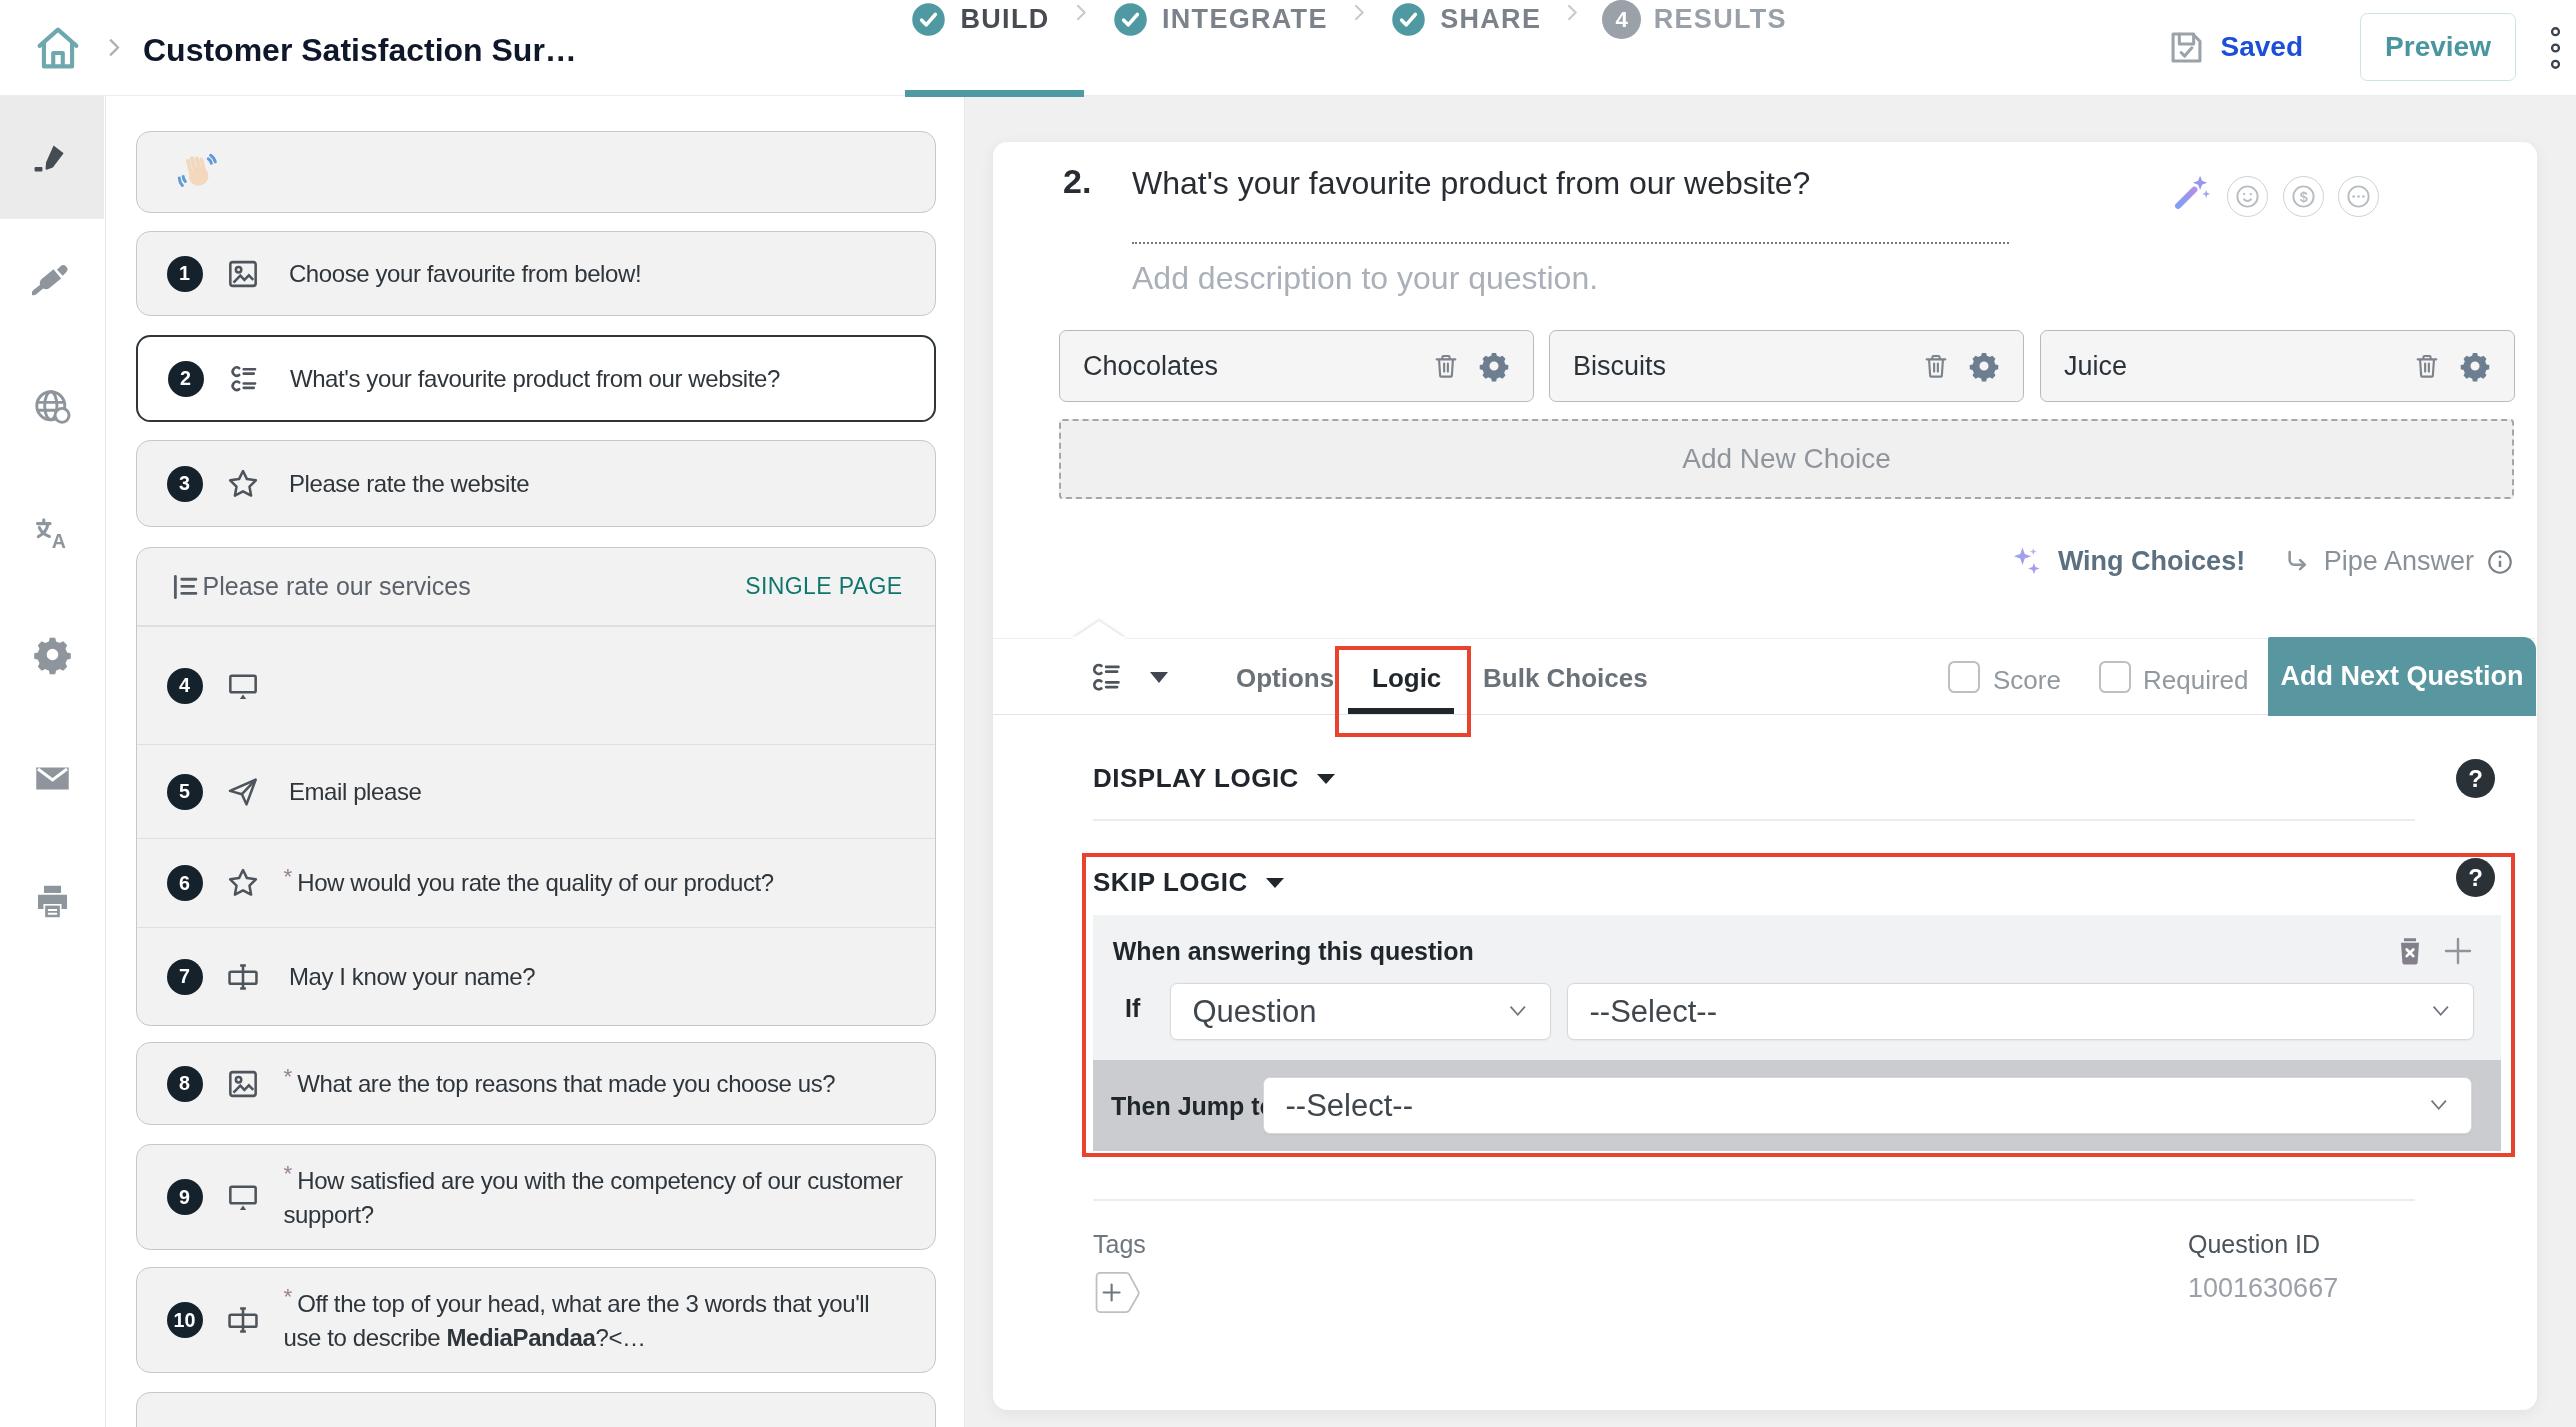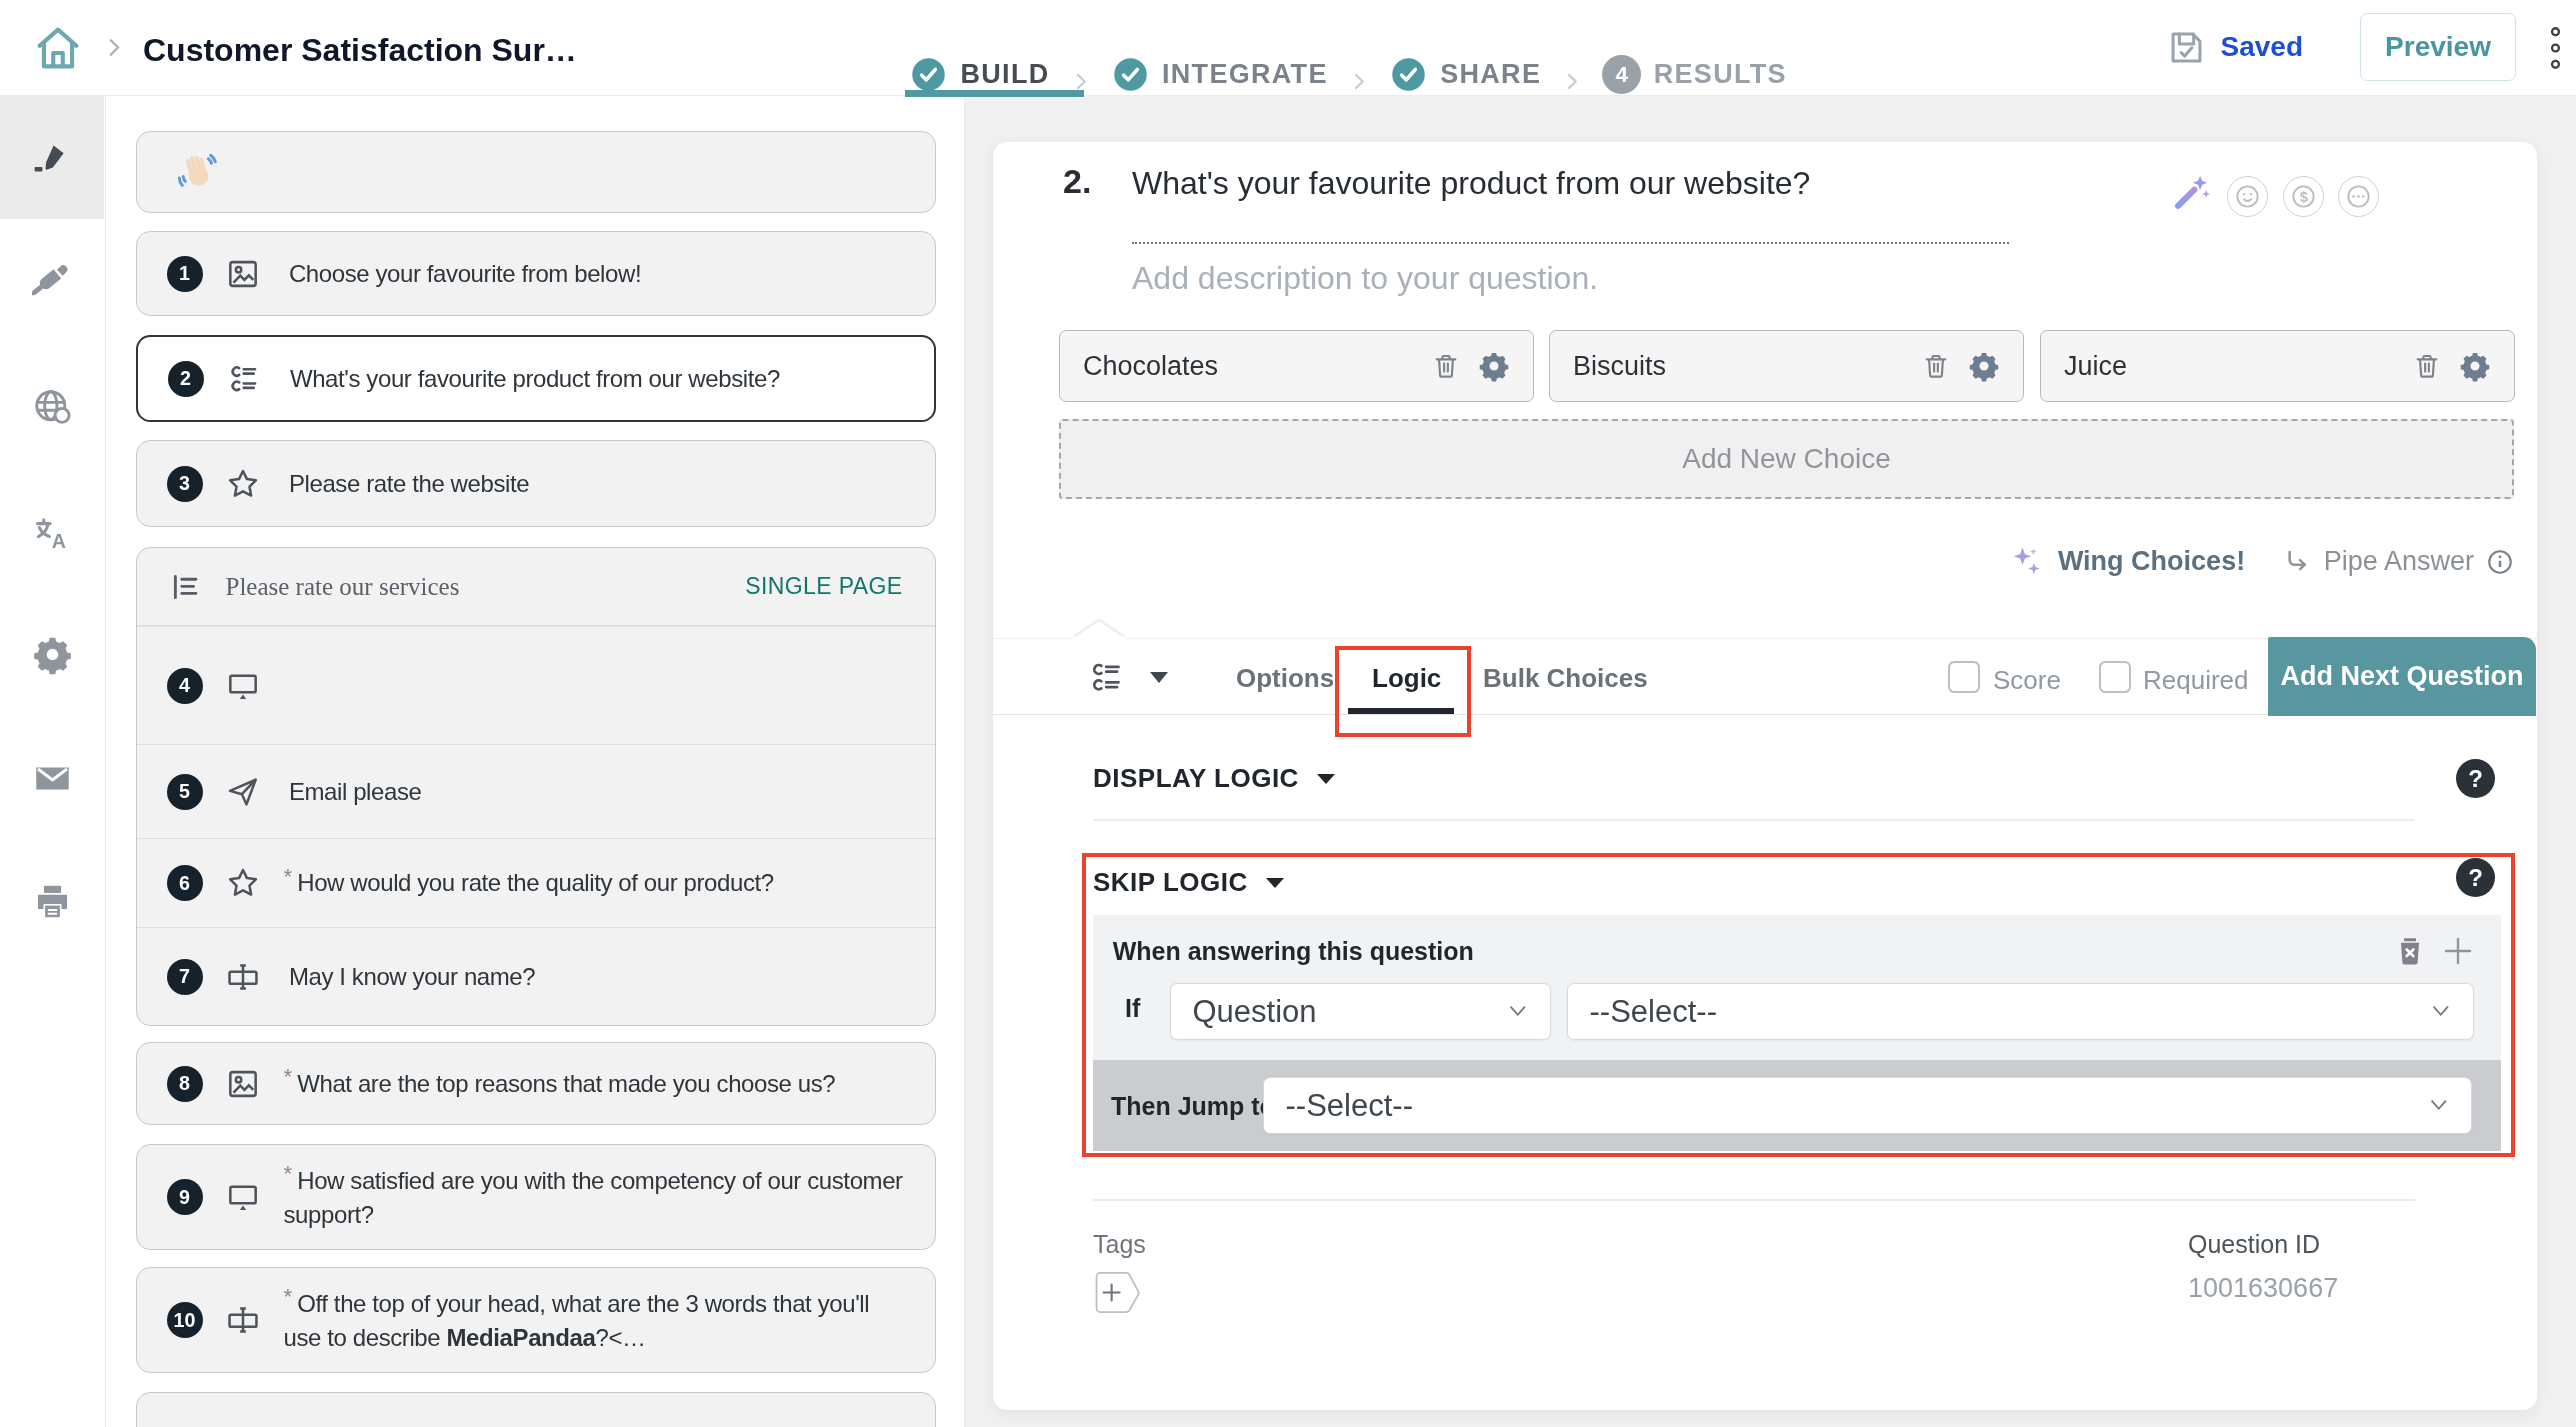--- a/index.html
+++ b/index.html
@@ -5,21 +5,21 @@
   * { margin:0; padding:0; box-sizing:border-box; }
   html,body { width:2576px; height:1428px; }
   body { font-family:"Liberation Sans","DejaVu Sans",sans-serif; background:#f0f0f1; color:#2e353b; overflow:hidden; }
   #app { position:relative; width:2576px; height:1428px; }
 
   
   .header { position:absolute; left:0; top:0; width:2576px; height:96px; background:#fff; border-bottom:1.8px solid #ececee; z-index:30; }
   .home-btn { position:absolute; left:32px; top:21.5px; width:52px; height:52px; color:#6fa7ae; }
   .bc-chev { position:absolute; left:100px; top:34px; width:27px; height:27px; color:#aab0b6; }
   .survey-title { position:absolute; left:143px; top:32px; font-size:32px; font-weight:700; color:#0f172a; }
-  .steps { position:absolute; left:909px; top:0; height:94px; display:flex; align-items:flex-end; gap:18px; }
+  .steps { position:absolute; left:909px; top:0; height:94px; display:flex; align-items:flex-start; gap:18px; }
   .step { display:flex; align-items:center; gap:12.5px; }
   .step-label { font-size:27px; font-weight:700; letter-spacing:1.3px; color:#7b828a; }
   .step-label.active { color:#464c52; }
   .step-label.dim { color:#99a0a8; }
   .step-ico { width:39px; height:39px; }
   .step-circle-gray { width:39px; height:39px; border-radius:50%; background:#9aa1a8; color:#fff; font-size:22.4px; font-weight:700; display:flex; align-items:center; justify-content:center; }
   .step-chev { width:25px; height:25px; color:#c6cbd0; }
   .build-underline { position:absolute; left:905px; bottom:-1.8px; width:179px; height:7.2px; background:#4f99a2; }
   .saved-wrap { position:absolute; left:2165px; top:0; height:94px; display:flex; align-items:center; gap:12.5px; }
   .saved-icon { width:43px; height:43px; color:#9aa2ab; }
@@ -38,21 +38,21 @@
   .qcard { position:absolute; left:29.5px; width:800px; background:#f2f2f3; border:1.8px solid #c7c7c9; border-radius:14.3px; display:flex; align-items:center; cursor:pointer; }
   .qcard.active { background:#fff; border:2.7px solid #2e363c; }
   .qnum { flex:0 0 auto; margin-left:30px; width:36px; height:36px; border-radius:50%; background:#16222b; color:#fff; font-size:19.7px; font-weight:700; display:flex; align-items:center; justify-content:center; }
   .qicon { flex:0 0 auto; margin-left:21.5px; width:38px; height:38px; color:#4d545c; }
   .qtext { margin-left:21.5px; margin-right:23px; font-size:24px; letter-spacing:-0.4px; line-height:33px; color:#2e353b; word-break:break-word; }
   .qtext b { font-weight:700; }
   .req { font-style:normal; font-size:22.4px; color:#9a7e95; position:relative; top:-7.2px; margin-right:5.4px; font-weight:400; }
   .gcard { position:absolute; left:29.5px; width:800px; background:#f2f2f3; border:1.8px solid #c7c7c9; border-radius:14.3px; overflow:hidden; }
   .ghead { height:78px; display:flex; align-items:center; padding:0 32px; border-bottom:1.8px solid #dfdfe1; }
   .ghead-icon { width:34px; height:34px; color:#565d64; }
-  .ghead-title { margin-left:23px; font-size:25px; color:#5a6169;font-family:Liberation Serif, serif; }
+  .ghead-title { font-size:25px; color:#5a6169; }
   .ghead-badge { margin-left:auto; font-size:23px; color:#0f766e; letter-spacing:0.4px; }
   .grow { display:flex; align-items:center; border-top:1.8px solid #dfdfe1; cursor:pointer; }
   .grow:first-of-type { border-top:none; }
 
   
   .main-card { position:absolute; left:993px; top:142px; width:1544px; height:1268px; background:#fff; border-radius:14.3px; box-shadow:0 3.6px 16px rgba(0,0,0,0.06); z-index:5; }
   .q-number { position:absolute; left:70px; top:19.7px; font-size:34px; font-weight:700; color:#272d33; }
   .q-title { position:absolute; left:139px; top:23px; width:886px; font-size:32px; color:#272d33; }
   .q-dotted { position:absolute; left:139px; top:100px; width:877px; border-bottom:2.7px dotted #70767c; }
   .q-desc { position:absolute; left:139px; top:118px; font-size:32px; color:#a9b0b8; }

